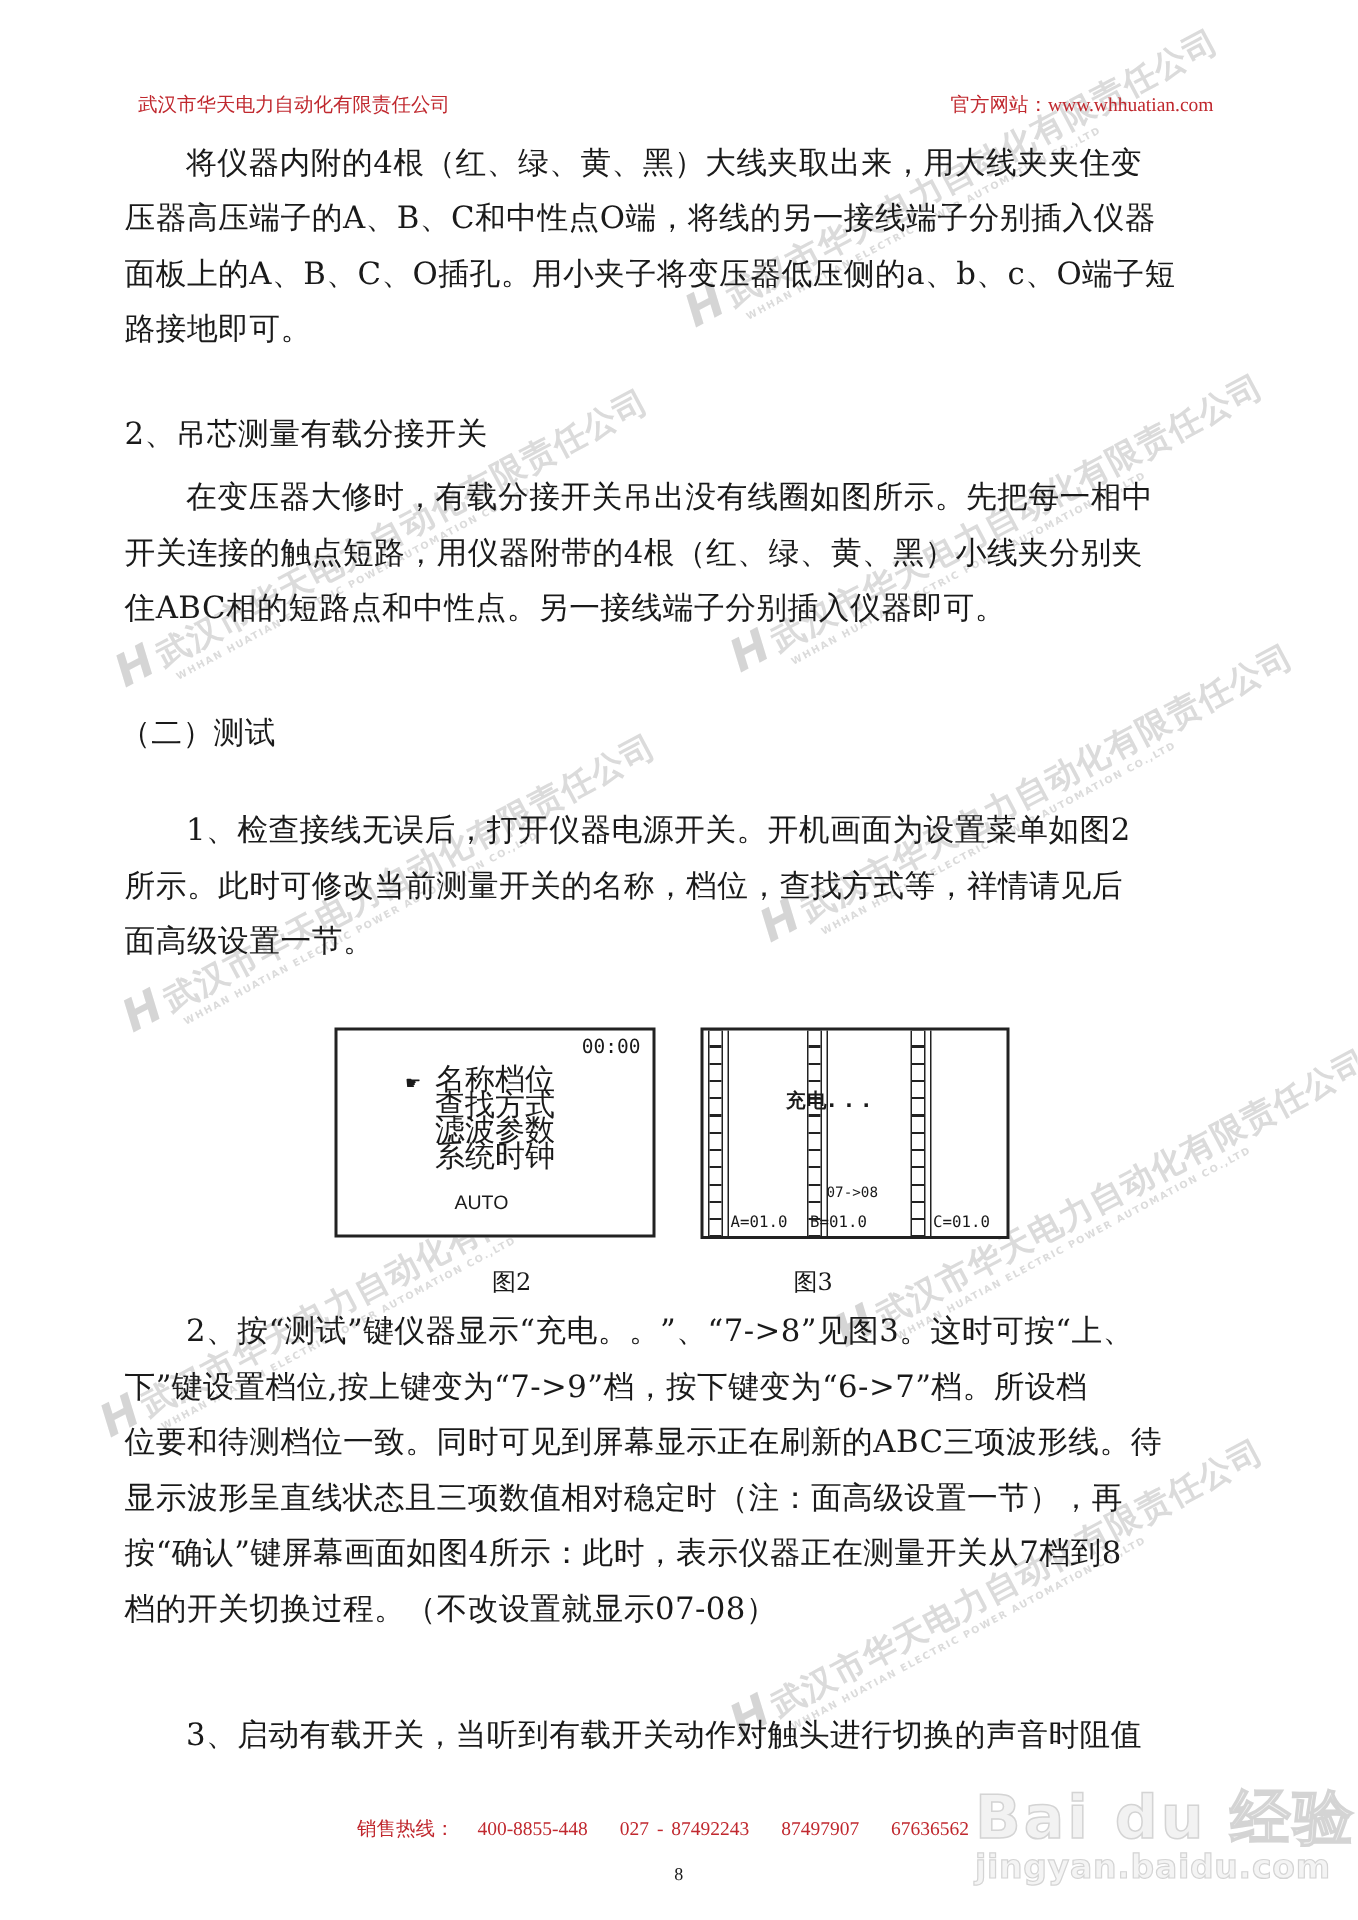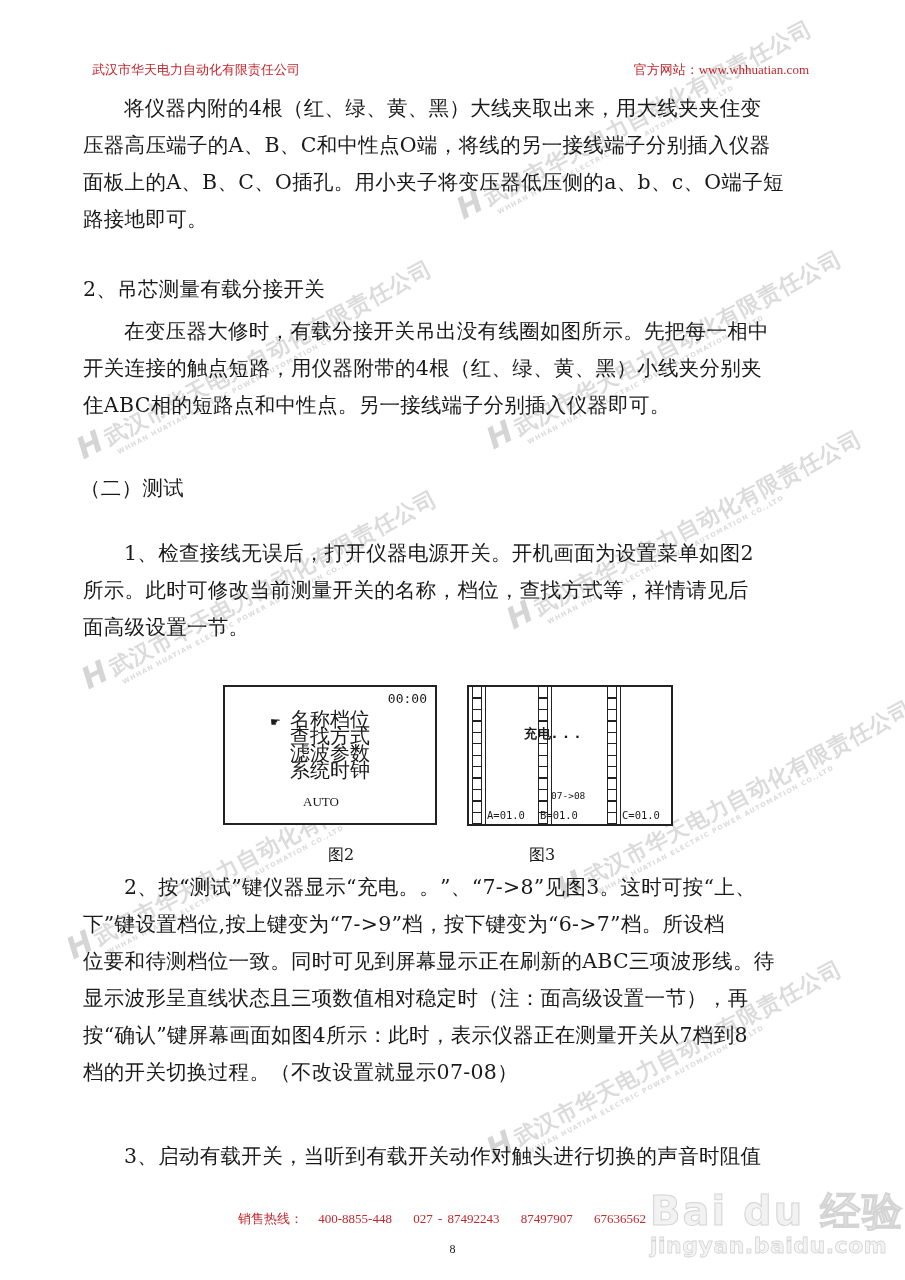--- a/index.html
+++ b/index.html
@@ -20,21 +20,21 @@
         white-space: nowrap; opacity: 0.75; pointer-events: none; }
   .wm .big { font-size: 22px; letter-spacing: 1px; }
   .wm .small { display: block; font-size: 6.5px; letter-spacing: 1.2px; margin-left: 34px; margin-top: -2px; }
   .wm .logo { font-size: 30px; font-style: italic; margin-right: 4px; color: #c8c8c8; }
   
   .fig2 { position: absolute; left: 223px; top: 685px; width: 214px; height: 140px;
           border: 2px solid #222; box-sizing: border-box; background: #fff; }
   .fig2 .clock { position: absolute; right: 8px; top: 4px; font-family: "DejaVu Sans Mono", monospace; font-size: 13px; }
   .fig2 .pointer { position: absolute; left: 45px; top: 28px; font-size: 12px; }
   .fig2 .menu { position: absolute; left: 65px; top: 24px; font-family: "DejaVu Sans", sans-serif; font-size: 20px; line-height: 17px; }
-  .fig2 .mode { position: absolute; left: 78px; top: 107px; font-family: Liberation Serif, serif; font-size: 13px; }
+  .fig2 .mode { position: absolute; left: 78px; top: 107px; font-family: Liberation Sans, sans-serif; font-size: 13px; }
   .fig3 { position: absolute; left: 467px; top: 685px; width: 206px; height: 141px;
           border: 2px solid #222; box-sizing: border-box; background: #fff; }
   .ladder { position: absolute; top: 0; bottom: 0; width: 8px;
             border-left: 1.5px solid #222; border-right: 1.5px solid #222;
             background: repeating-linear-gradient(to bottom, transparent 0, transparent 10px, #222 10px, #222 11.5px); }
   .vline { position: absolute; top: 0; bottom: 0; width: 0; border-left: 1.5px solid #222; }
   .fig3 .lbl { position: absolute; bottom: 3px; font-family: "DejaVu Sans Mono", monospace; font-size: 10.5px; text-align: right; }
   .fig3 .charging { position: absolute; left: 55px; top: 38px; font-family: "DejaVu Sans", sans-serif; font-size: 13px; font-weight: bold; letter-spacing: 1px; }
   .fig3 .tap { position: absolute; left: 82px; top: 103px; font-family: "DejaVu Sans Mono", monospace; font-size: 9.5px; }
   .caption { position: absolute; top: 845px; font-size: 16px; }

